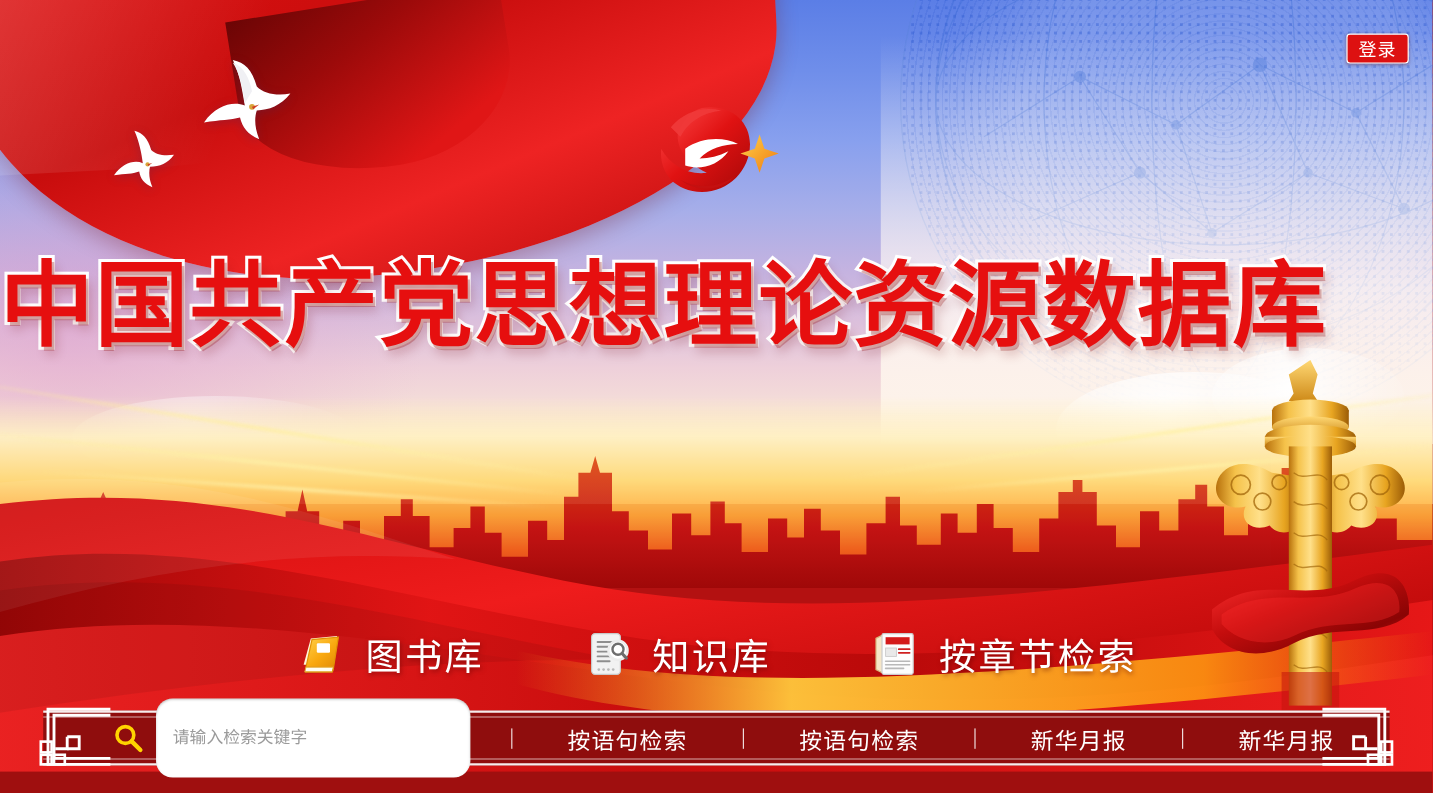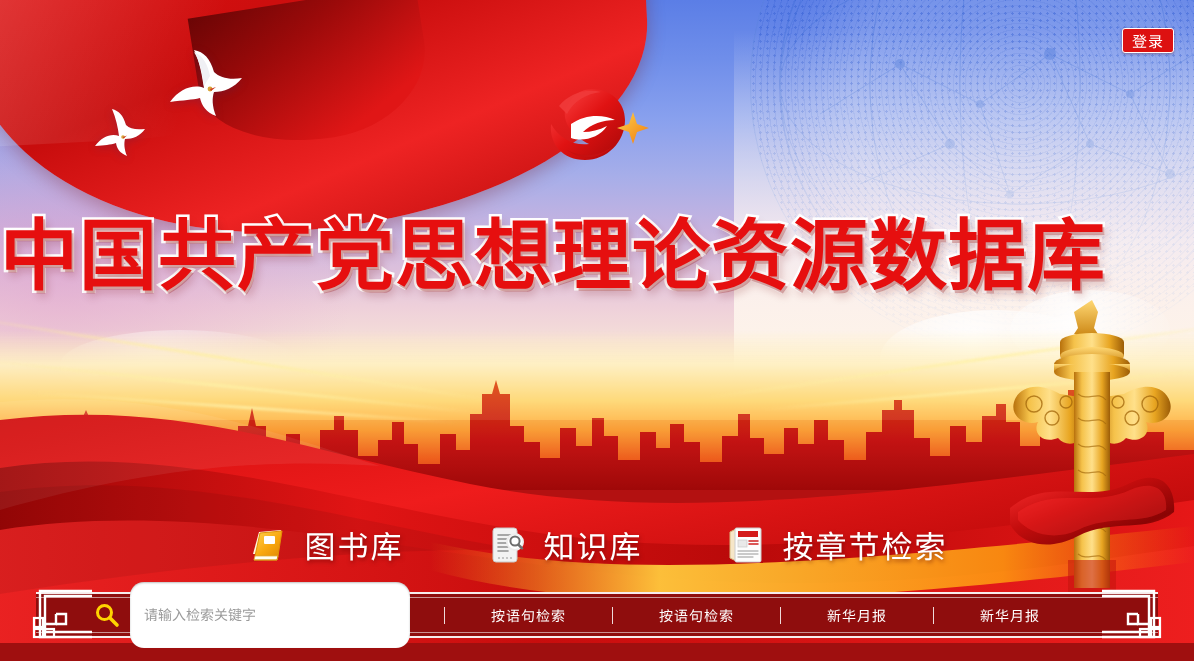--- a/index.html
+++ b/index.html
@@ -272,21 +272,21 @@
   }
   .search-input::placeholder { color: #9b9b9b; }
 
   .modes {
     display: flex;
     align-items: center;
     margin-left: 34px;
   }
   .mode-link {
     color: #ffffff;
-    font-size: 14px;
+    font-size: 19px;
     letter-spacing: 1px;
     cursor: pointer;
     padding: 0 46px;
     white-space: nowrap;
     font-family: "DejaVu Sans", sans-serif;
   }
   .mode-sep {
     width: 1px; height: 17px;
     background: rgba(255,255,255,.85);
     flex: none;

